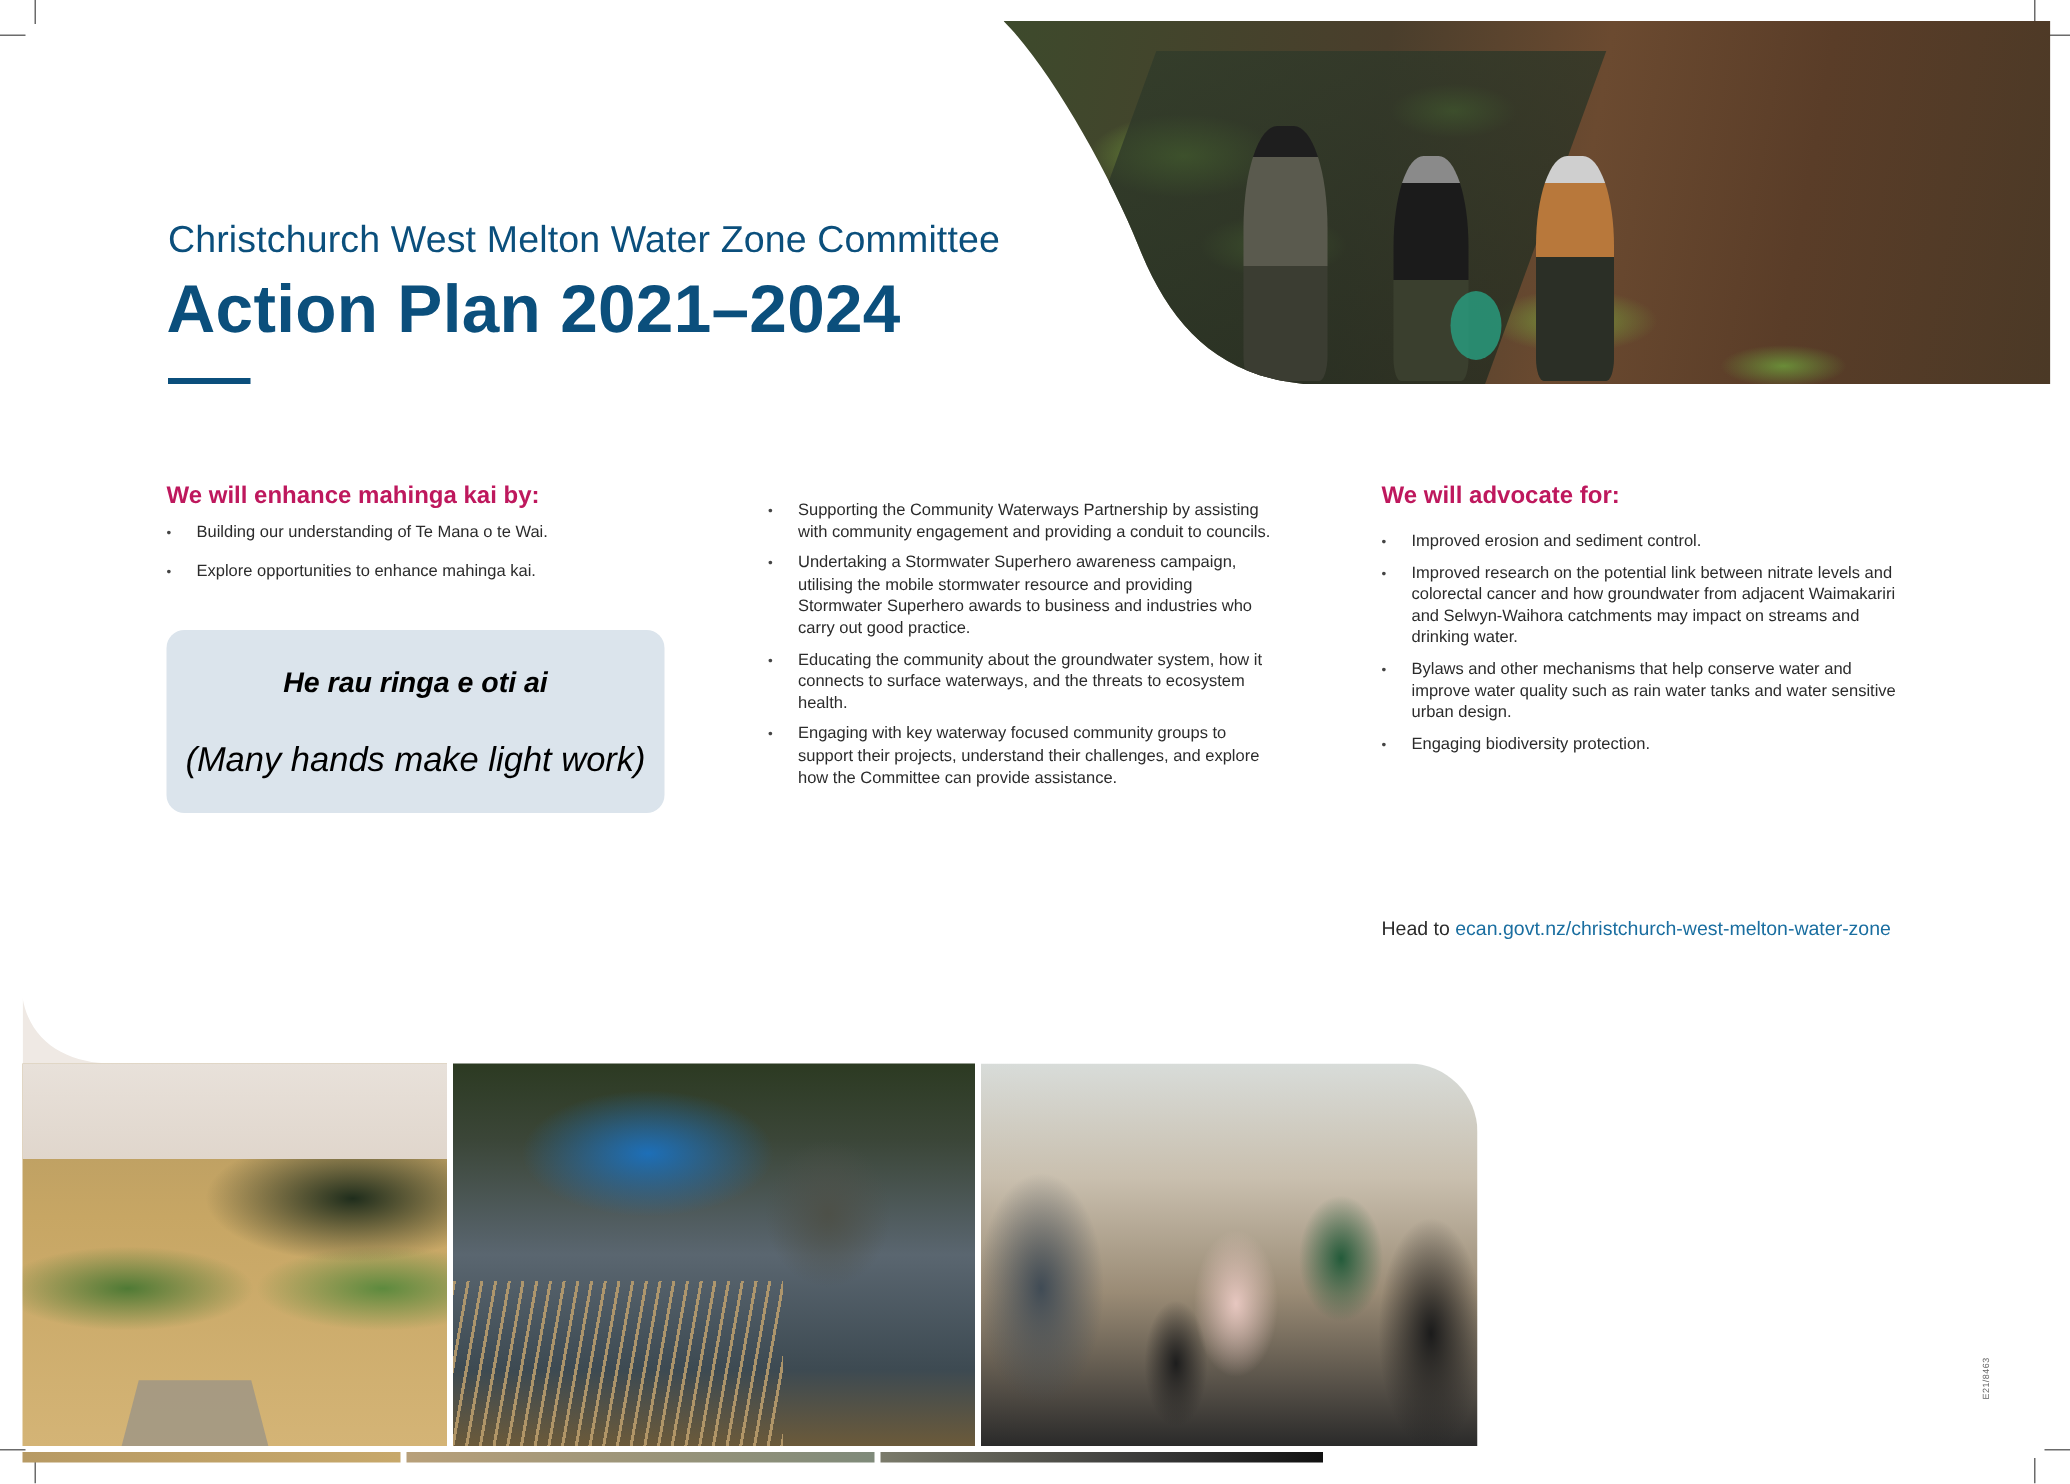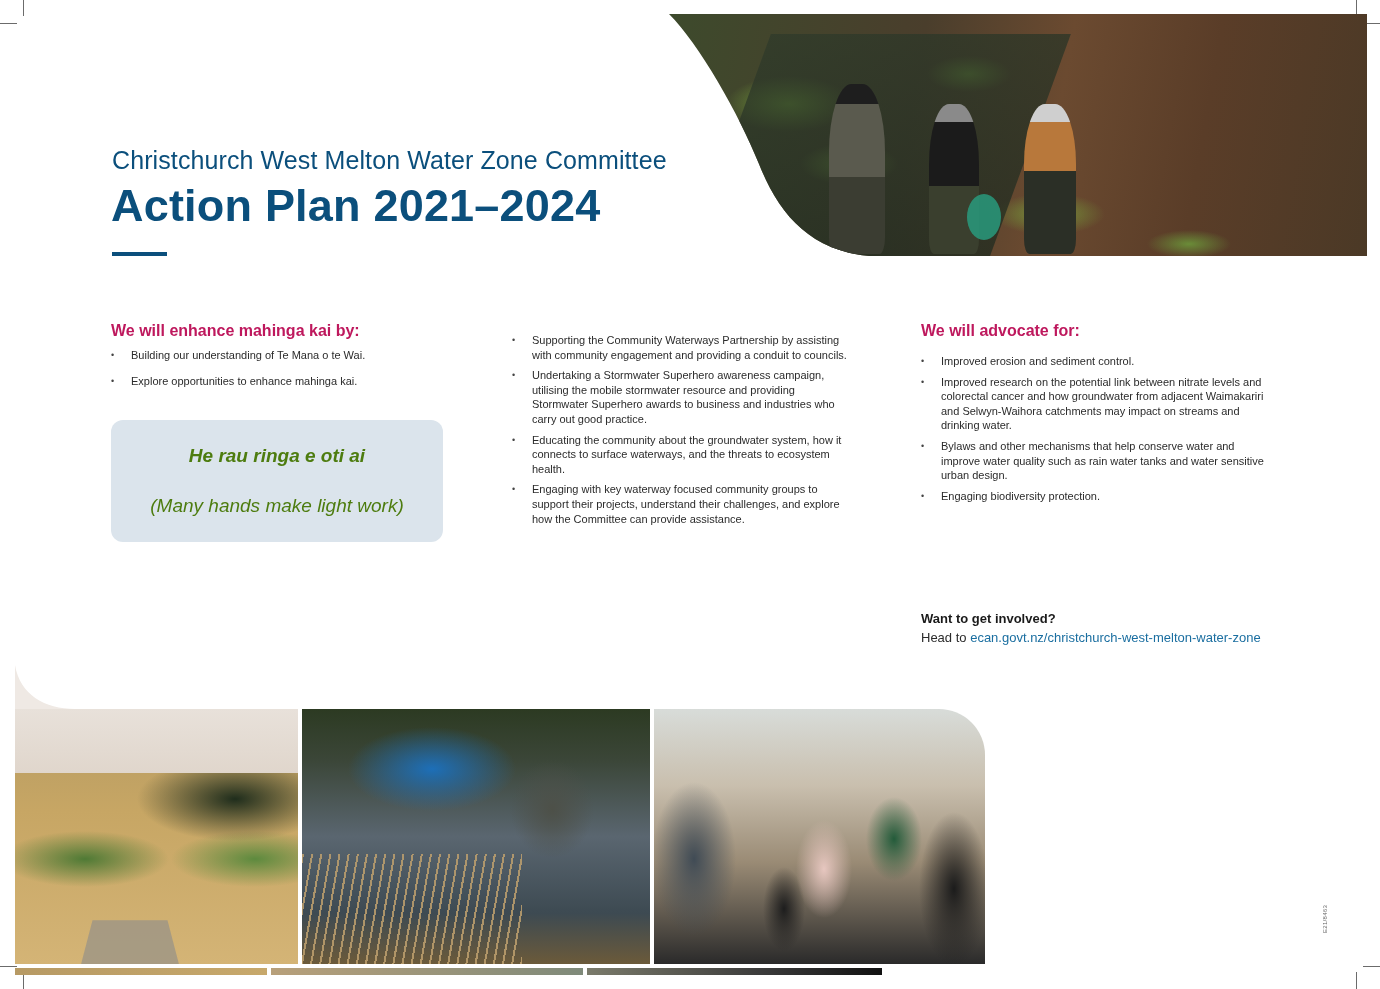--- a/index.html
+++ b/index.html
@@ -45,24 +45,24 @@
   .col1 li { margin-bottom:11px; }
   .col2 { left:512px; width:340px; }
   .col2 ul { margin-top:13px; }
   .col3 { left:921px; width:345px; }
   .col3 ul { margin-top:13px; }
 
   .quote-box {
     position:absolute; left:111px; top:420px; width:332px; height:122px;
     background:#dbe4ec; border-radius:12px;
     display:flex; flex-direction:column; align-items:center; justify-content:center;
-    color:#4d7c0f; font-style:italic;
+    color:#000000; font-style:italic;
   }
   .quote-box .q1 { font-size:19px; font-weight:bold; line-height:30px; }
-  .quote-box .q2 { font-size:19px; line-height:32px;margin-top:19px; }
+  .quote-box .q2 { font-size:23px; line-height:32px;margin-top:19px; }
 
   .involved { position:absolute; left:921px; top:609px; font-size:13px; line-height:19px; }
   .involved .q { font-weight:bold; color:#1a1a1a; }
   .involved .head { color:#2b2b2b; }
   .involved a { color:#1a6ea0; text-decoration:none; }
 
   
   .bottom-wrap { position:absolute; left:15px; top:665px; width:970px; height:300px; }
   .b-curve { position:absolute; left:0; top:0; width:300px; height:44px; background:#efe9e4;
     clip-path: path('M 0 0 C 5 30, 30 44, 60 44 L 300 44 L 300 44 L 0 44 Z'); }
@@ -148,21 +148,20 @@
   <h2>We will advocate for:</h2>
   <ul>
     <li>Improved erosion and sediment control.</li>
     <li>Improved research on the potential link between nitrate levels and colorectal cancer and how groundwater from adjacent Waimakariri and Selwyn-Waihora catchments may impact on streams and drinking water.</li>
     <li>Bylaws and other mechanisms that help conserve water and improve water quality such as rain water tanks and water sensitive urban design.</li>
     <li>Engaging biodiversity protection.</li>
   </ul>
 </section>
 
 <div class="involved">
-  <div class="q">Want to get involved?</div>
   <div class="head"><span>Head to </span><a>ecan.govt.nz/christchurch-west-melton-water-zone</a></div>
 </div>
 
 <div class="bottom-wrap">
   <div class="b-curve"></div>
   <div class="photo ph1">
       <div class="path"></div>
     </div>
   <div class="photo ph2">
       <div class="grass"></div>

